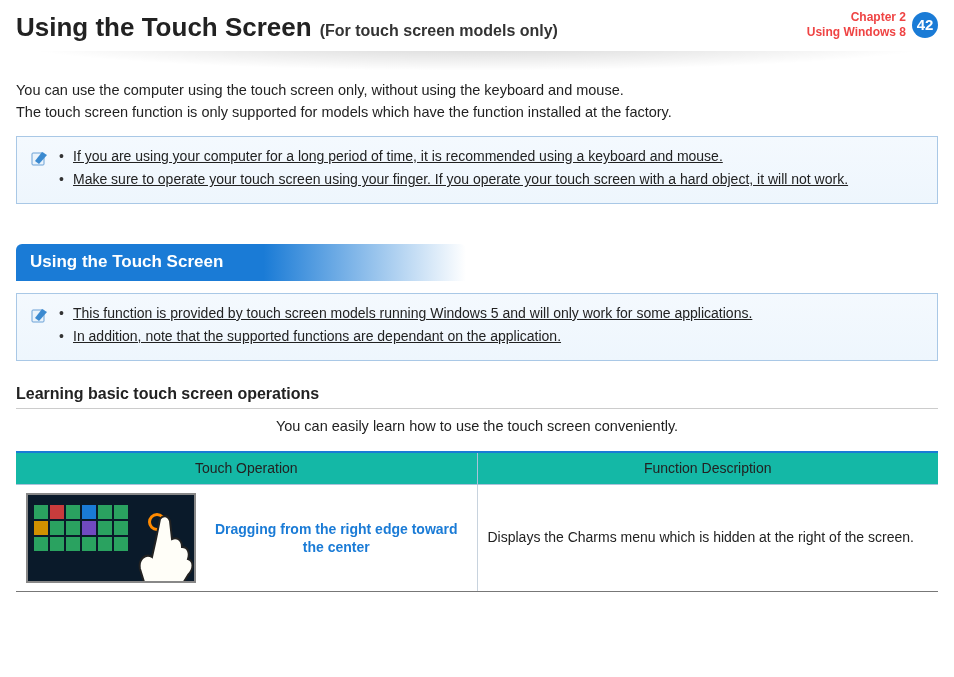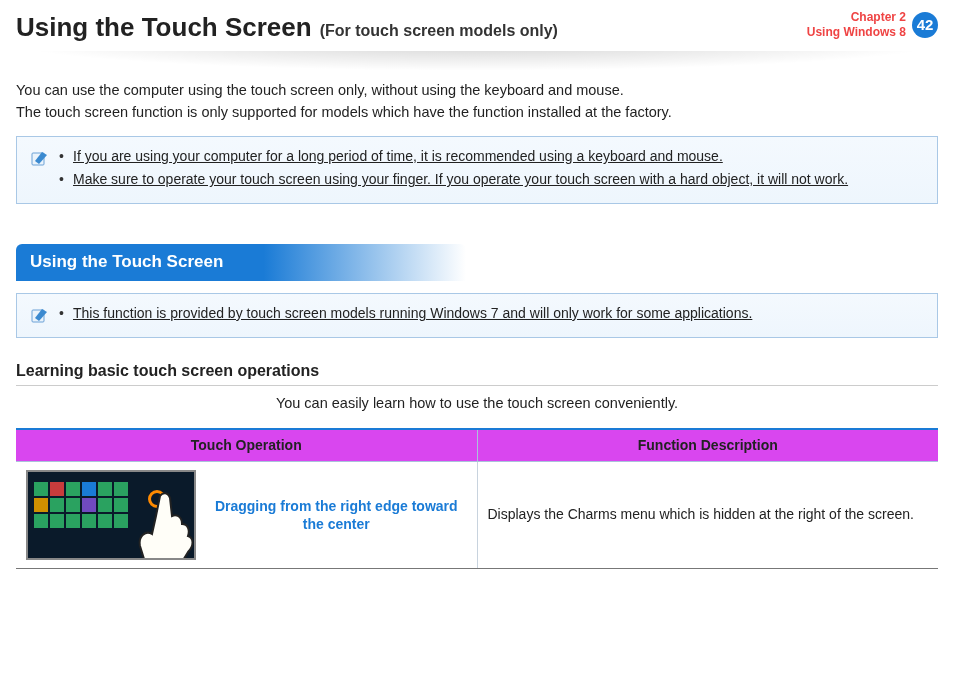--- a/index.html
+++ b/index.html
@@ -98,22 +98,22 @@
     border-bottom: 1px solid #ccc;
     padding-bottom: 4px;
   }
   .sub-intro { margin: 8px 0 14px 0; font-size: 14.5px; text-align: center; }
   table.touch-table {
     width: 100%;
     border-collapse: collapse;
     font-size: 14px;
   }
   table.touch-table thead th {
-    background: #d946ef;
-    font-weight: 700;
+    background: #14b8a6;
+    font-weight: 400;
     text-align: center;
     padding: 6px 8px;
     border-top: 2px solid #1a7bd6;
     border-bottom: 1px solid #aac2da;
   }
   table.touch-table thead th + th { border-left: 1px solid #aac2da; }
   table.touch-table tbody td {
     padding: 8px 10px;
     vertical-align: middle;
     border-bottom: 1px solid #777;
@@ -205,21 +205,22 @@
 <div class="section-heading">Using the Touch Screen</div>
 
 <div class="note-box">
   <div class="note-icon">
     <svg width="18" height="18" viewBox="0 0 18 18">
       <rect x="1" y="4" width="12" height="12" rx="1" fill="#eaf3fb" stroke="#6aa1d6"></rect>
       <path d="M11 3 L16 6 L8 15 L4 12 Z" fill="#3b8ad0"></path>
     </svg>
   </div>
   <ul class="note-list">
-    <li>This function is provided by touch screen models running Windows 7 and will only work for some applications.</li>
+    <li>This function is provided by touch screen models running Windows 5 and will only work for some applications.</li>
+    <li>In addition, note that the supported functions are dependant on the application.</li>
   </ul>
 </div>
 
 <div class="sub-heading">Learning basic touch screen operations</div>
 <p class="sub-intro">You can easily learn how to use the touch screen conveniently.</p>
 
 <table class="touch-table">
   <thead>
     <tr>
       <th style="width:50%">Touch Operation</th>

